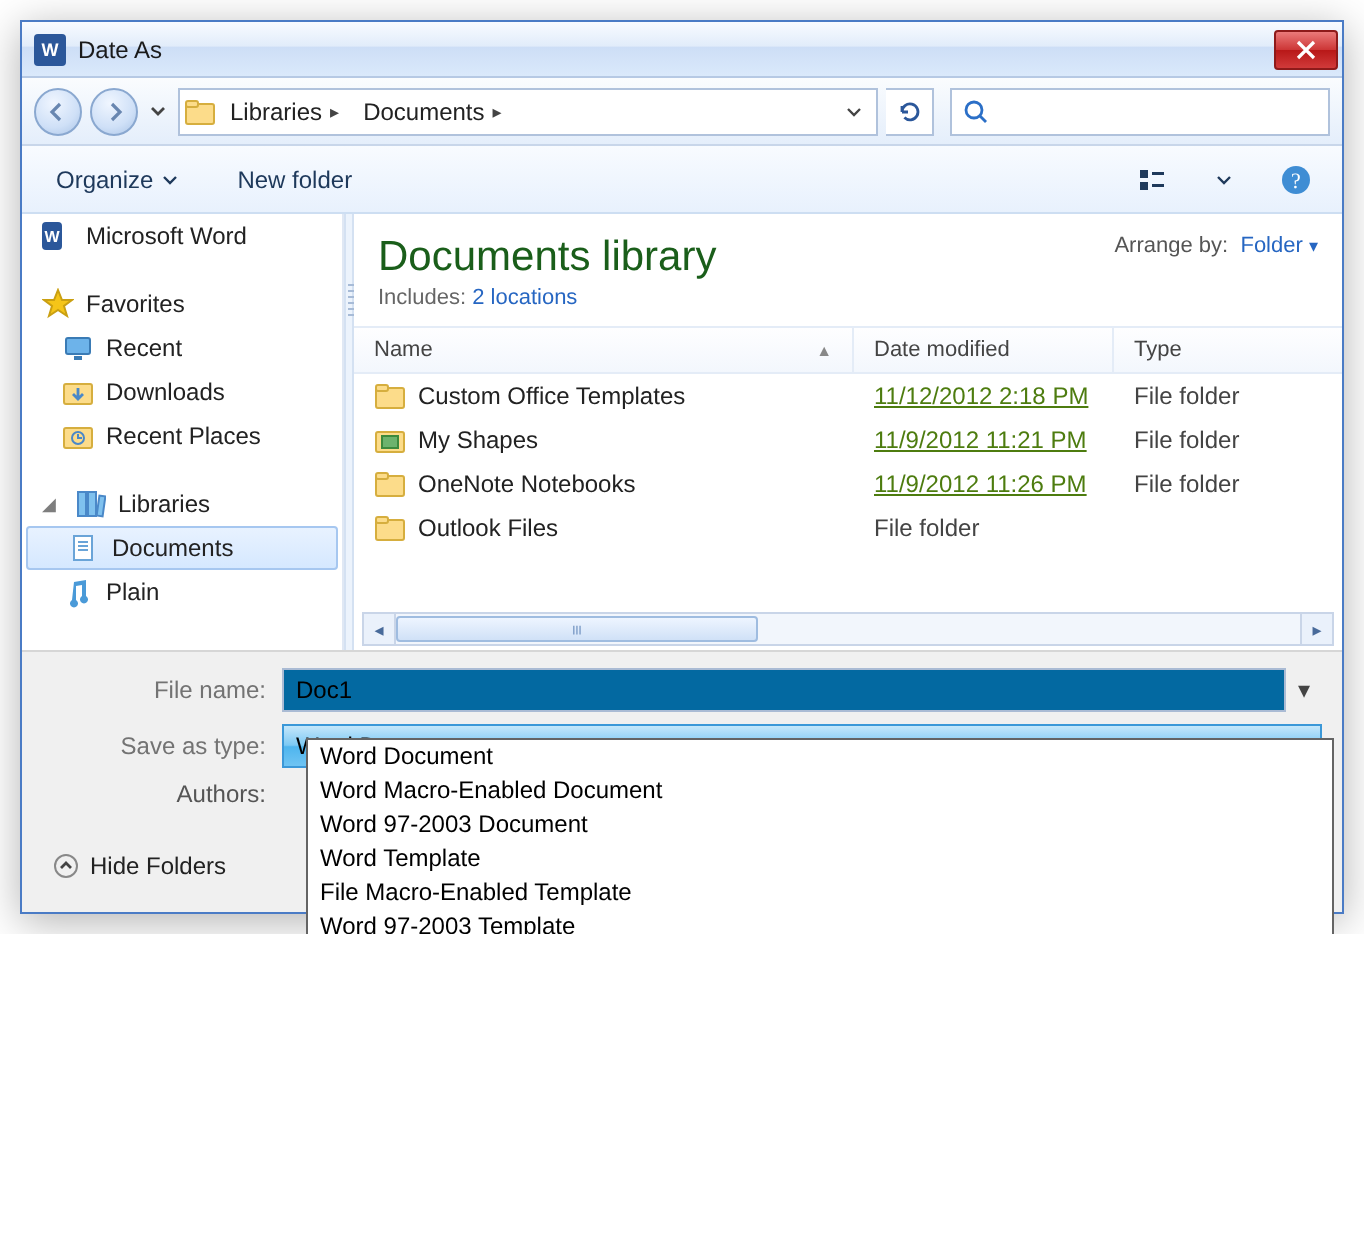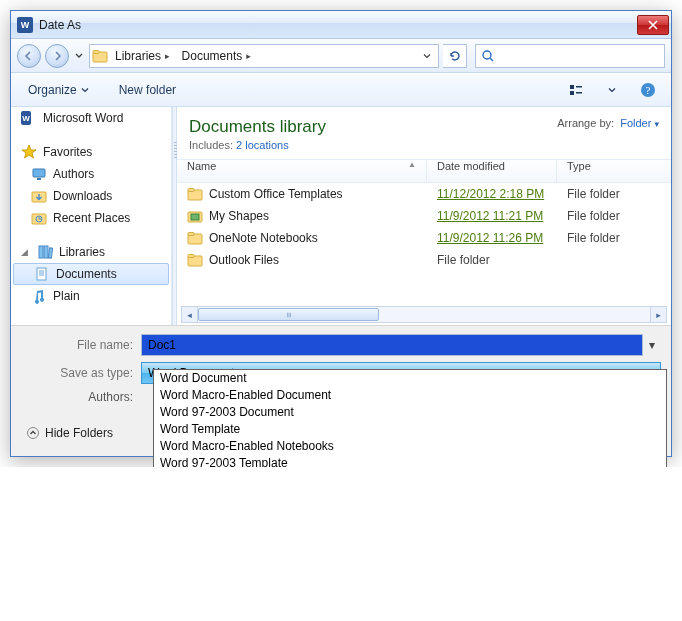--- a/index.html
+++ b/index.html
@@ -199,36 +199,36 @@
     width:3px;height:18px;
     background:repeating-linear-gradient(to bottom,#a7bbd7 0 1px,transparent 1px 3px);
   }
   .main {
     flex:1; display:flex; flex-direction:column;
   }
   .libhdr {
     padding: 10px 12px 8px 12px;
     display:flex;align-items:flex-start;
   }
-  .libtitle { font-size:17px; color:#1a5e1a; }
+  .libtitle { font-size:21px; color:#1a5e1a; }
   .libsub { font-size:11px; color:#666; margin-top:2px;}
   .libsub a { color:#2666c2; text-decoration:none;}
   .arrange { margin-left:auto; text-align:right;font-size:11px;color:#555;}
   .arrange .folder-link {color:#2666c2;text-align:right;}
   .columns {
     display:flex;
     border-top:1px solid #e4ecf7;
     border-bottom:1px solid #e4ecf7;
     background:linear-gradient(to bottom,#fefeff,#f3f7fd);
     height:24px;
     font-size:11px;color:#444;
   }
   .col {
     padding:0 10px;
-    display:flex;
+    display:flex;align-items:center;
     border-right:1px solid #e4ecf7;
   }
   .col.name{width:250px;}
   .col.date{width:130px;}
   .col.type{flex:1;border-right:none;}
   .rows { }
   .row {
     display:flex;
     height:22px;
     align-items:center;
@@ -257,21 +257,21 @@
     display:flex; align-items:center;
     margin-bottom:6px;
   }
   .flabel {
     width:120px; text-align:right; padding-right:8px;
     color:#737373;
   }
   .finput {
     flex:1;height:22px;
     border:1px solid #aabbd4;
-    background:#1d4ed8;
+    background:#0369a1;
     padding:0 6px;
     font-size:12px;
     outline:none;
   }
   .finput.drop {
     display:flex;align-items:center;justify-content:space-between;
   }
   .finput.drop.active {
     background: linear-gradient(to bottom,#c5e7fb,#7cc9f4 48%,#4eb5ee 52%,#6fc4f3);
     border-color:#3b98d8;
@@ -419,21 +419,21 @@
         </span>
         <span>Favorites</span>
       </div>
       <div class="side-item">
         <span class="iconbox desk">
             <svg viewBox="0 0 16 16">
               <rect x="2" y="3" width="12" height="8" rx="1" fill="#6db3ea" stroke="#3a7bb5"></rect>
               <rect x="6" y="12" width="4" height="2" fill="#3a7bb5"></rect>
             </svg>
           </span>
-        <span>Authors</span>
+        <span>Recent</span>
       </div>
       <div class="side-item">
         <span class="iconbox folder">
             <svg viewBox="0 0 16 16">
               <rect x="1" y="4" width="14" height="10" rx="1" fill="#fcdc8a" stroke="#d6ae3e"></rect>
               <path d="M8 6 L8 11 M5.5 9 L8 11.5 L10.5 9" stroke="#4a88c8" stroke-width="1.4" fill="none"></path>
             </svg>
           </span>
         <span>Downloads</span>
       </div>
@@ -590,21 +590,21 @@
         <span>Hide Folders</span>
       </div>
     </div>
   </div>
 
   <div class="dropdown-list" id="dd">
       <div class="dd-item">Word Document</div>
       <div class="dd-item">Word Macro-Enabled Document</div>
       <div class="dd-item">Word 97-2003 Document</div>
       <div class="dd-item">Word Template</div>
-      <div class="dd-item">Word Macro-Enabled Notebooks</div>
+      <div class="dd-item">File Macro-Enabled Template</div>
       <div class="dd-item">Word 97-2003 Template</div>
       <div class="dd-item sel">PDF</div>
       <div class="dd-item">XPS Document</div>
       <div class="dd-item">Single File Web Page</div>
       <div class="dd-item">Web Page</div>
       <div class="dd-item">Web Page, Filtered</div>
       <div class="dd-item">Rich Text Format</div>
       <div class="dd-item">Plain Text</div>
       <div class="dd-item">Word XML Document</div>
       <div class="dd-item">Word 2003 XML Document</div>

